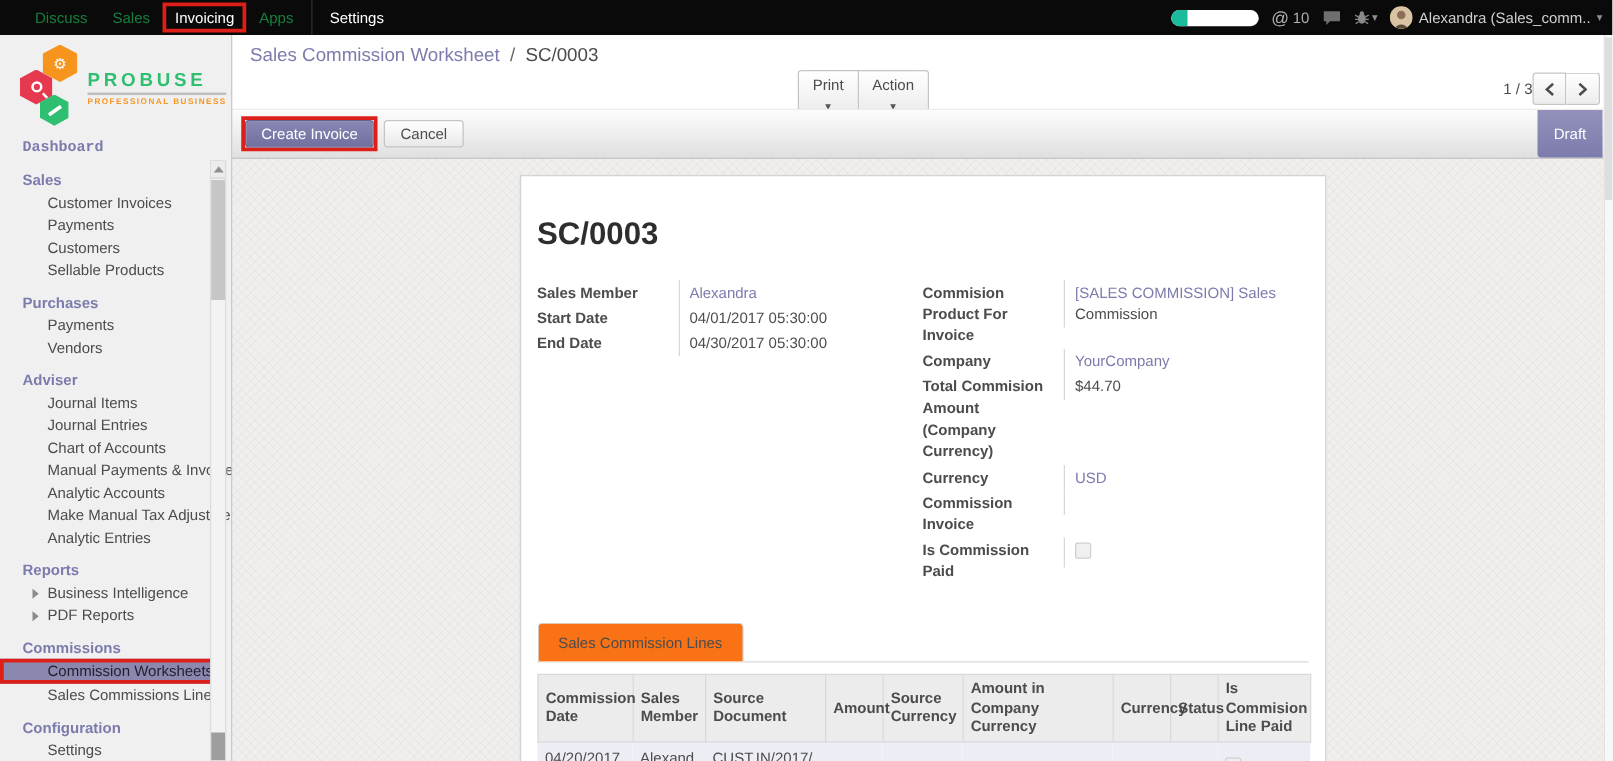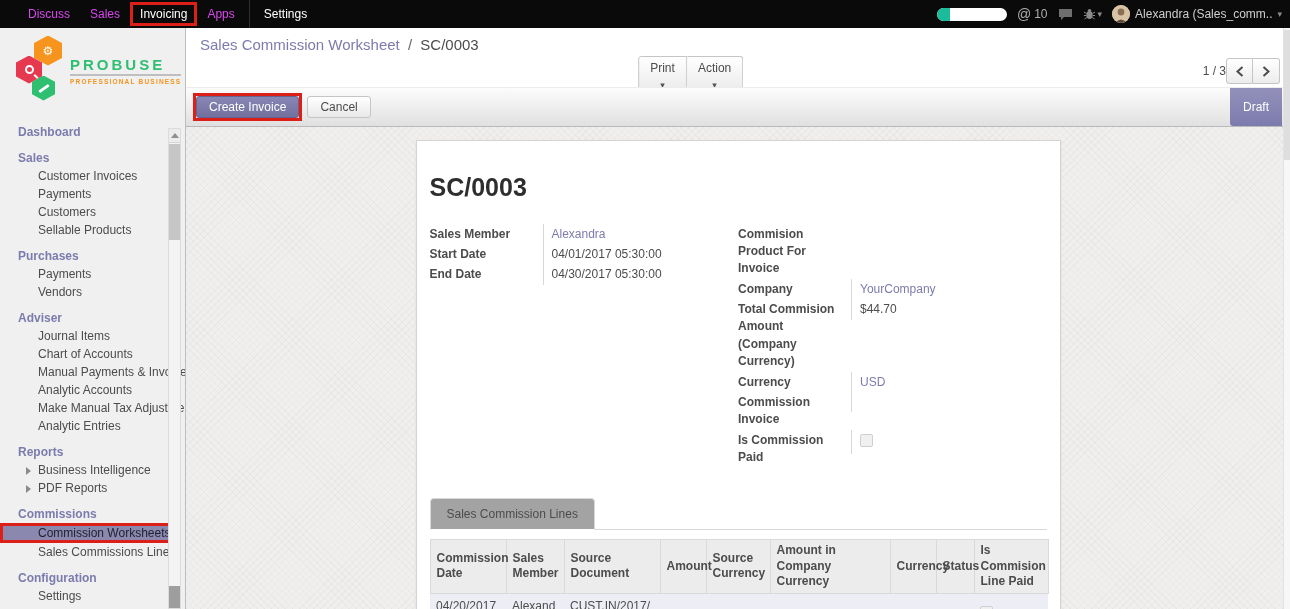--- a/index.html
+++ b/index.html
@@ -2,21 +2,21 @@
 <html><head>
 <meta charset="utf-8">
 <style>
   * { margin:0; padding:0; box-sizing:border-box; }
   html,body { width:1290px; height:609px; overflow:hidden; }
   body { font-family:"Liberation Sans", sans-serif; font-size:12px; color:#4c4c4c; background:#fff; }
   .app { position:relative; width:1290px; height:609px; overflow:hidden; }
 
   
   .topbar { height:28px; background:#0a0a0a; display:flex; align-items:center; padding:0 8px 0 18px; }
-  .topbar .menu-item { color:#d946ef; padding:0 10px; line-height:28px; cursor:pointer; white-space:nowrap; }
+  .topbar .menu-item { color:#15803d; padding:0 10px; line-height:28px; cursor:pointer; white-space:nowrap; }
   .topbar .menu-item.active { color:#fff; }
   .topbar .menu-item.boxed { border:3px solid #dd1f1a; padding:2px 7px; line-height:normal; color:#fff; }
   .topbar-divider { width:1px; height:28px; background:#2e2e2e; margin:0 4px; }
   .topbar-right { margin-left:auto; display:flex; align-items:center; gap:10px; color:#9a9a9a; }
   .timer-pill { width:70px; height:13px; background:#fff; border-radius:7px; overflow:hidden; position:relative; }
   .timer-pill .fill { position:absolute; left:0; top:0; bottom:0; width:13px; background:#1abc9c; }
   .mention { display:flex; align-items:center; gap:3px; color:#b0b0b0; font-size:12px; }
   .mention .at { font-size:14px; }
   .sys-icon { display:flex; align-items:center; gap:2px; color:#8d8d8d; cursor:pointer; }
   .caret { font-size:9px; color:#8d8d8d; }
@@ -35,21 +35,21 @@
   .hex.red { width:26px; height:28px; left:4px; top:20px; background:#e63950; }
   .hex.green { width:23px; height:25px; left:20px; top:40px; background:#2fbf71; }
   .mag { width:9px; height:9px; border:2px solid #fff; border-radius:50%; position:relative; }
   .mag::after { content:""; position:absolute; width:2px; height:5px; background:#fff; transform:rotate(-45deg); left:8px; top:7px; }
   .tool-bar { width:12px; height:3px; background:#fff; transform:rotate(-35deg); border-radius:1px; }
   .brand-txt { margin-left:2px; margin-top:6px; }
   .brand-name { color:#2fbf71; font-weight:bold; font-size:15px; letter-spacing:3px; border-bottom:2px solid #bfbfbf; padding-bottom:1px; }
   .brand-tag { color:#f7941e; font-size:6.5px; letter-spacing:1.2px; margin-top:2px; font-weight:bold; }
   .sidebar-menu { padding-top:4px; }
   .side-section { margin-top:9px; }
-  .side-section:first-child { margin-top:16px; }
+  .side-section:first-child { margin-top:2px;font-family:Liberation Mono, monospace; }
   .side-title { color:#7c7bad; font-weight:bold; padding:1px 0 2px 18px; cursor:pointer; }
   .side-item { color:#4c4c4c; padding:2px 0 2px 38px; cursor:pointer; position:relative; white-space:nowrap; }
   .side-item .expand { position:absolute; left:26px; top:6px; width:0; height:0; border-top:4px solid transparent; border-bottom:4px solid transparent; border-left:5px solid #8b8b8b; }
   .side-item.selected { background:#8a88ae; color:#1f1f2e; border:3px solid #dd1f1a; padding:0 0 0 35px; width:172px; }
   
   .sb-scroll { position:absolute; top:100px; right:4px; bottom:0; width:13px; background:#f3f3f3; border:1px solid #dcdcdc; }
   .sb-up { height:14px; display:flex; align-items:center; justify-content:center; background:#ececec; border-bottom:1px solid #d5d5d5; }
   .sb-up::before { content:""; width:0; height:0; border-left:4px solid transparent; border-right:4px solid transparent; border-bottom:5px solid #8f8f8f; }
   .sb-thumb { margin-top:1px; height:96px; background:#c6c6c6; }
   .sb-down { position:absolute; bottom:0; left:0; right:0; height:22px; background:#9e9e9e; }
@@ -91,21 +91,21 @@
   .frow { display:flex; align-items:flex-start; }
   .frow .flabel { flex:0 0 113px; font-weight:bold; color:#4c4c4c; padding:1.5px 10px 1.5px 0; line-height:1.45; }
   .frow .fval { flex:1; border-left:1px solid #d8d8d8; padding:1.5px 6px 1.5px 8px; line-height:1.45; min-height:19px; }
   .fg.right .frow .fval { margin-right:2px; }
   .flink { color:#7c7bad; cursor:pointer; }
   .checkbox { width:13px; height:13px; background:#f0f0f0; border:1px solid #cfcfcf; border-radius:2px; display:inline-block; margin-top:2px; cursor:pointer; }
 
   
   .notebook { margin-top:30px; }
   .tabs { border-bottom:1px solid #d8d8d8; padding-left:0; display:flex; }
-  .tab { background:#a3a3a3; border:1px solid #d8d8d8; border-bottom:1px solid #fff; border-radius:4px 4px 0 0; padding:8px 16px; margin-bottom:-1px; color:#4c4c4c; cursor:pointer; }
+  .tab { background:#f97316; border:1px solid #d8d8d8; border-bottom:1px solid #fff; border-radius:4px 4px 0 0; padding:8px 16px; margin-bottom:-1px; color:#4c4c4c; cursor:pointer; }
 
   
   table.lines { width:100%; border-collapse:collapse; table-layout:fixed; margin-top:9px; font-size:12px; }
   table.lines th { background:#ececec; border:1px solid #d9d9d9; font-weight:bold; text-align:left; padding:3px 6px; color:#4c4c4c; line-height:1.3; vertical-align:middle; }
   table.lines td { padding:4px 6px; line-height:1.35; vertical-align:middle; word-wrap:break-word; }
   tr.line-row { cursor:pointer; }
   tr.line-row.alt { background:#ededf5; }
   tr.line-row td { border-bottom:1px solid #e9e9e9; }
   .ta-r { text-align:right; }
 
@@ -194,20 +194,21 @@
           <div class="side-item">Sellable Products</div>
         </div>
         <div class="side-section">
           <div class="side-title">Purchases</div>
           <div class="side-item">Payments</div>
           <div class="side-item">Vendors</div>
         </div>
         <div class="side-section">
           <div class="side-title">Adviser</div>
           <div class="side-item">Journal Items</div>
+          <div class="side-item">Journal Entries</div>
           <div class="side-item">Chart of Accounts</div>
           <div class="side-item">Manual Payments &amp; Invoice...</div>
           <div class="side-item">Analytic Accounts</div>
           <div class="side-item">Make Manual Tax Adjustme...</div>
           <div class="side-item">Analytic Entries</div>
         </div>
         <div class="side-section">
           <div class="side-title">Reports</div>
           <div class="side-item"><span class="expand"></span><span>Business Intelligence</span></div>
           <div class="side-item"><span class="expand"></span><span>PDF Reports</span></div>
@@ -290,20 +291,21 @@
               </div>
               <div class="frow">
                 <div class="flabel">End Date</div>
                 <div class="fval">04/30/2017 05:30:00</div>
               </div>
             </div>
 
             <div class="fg right">
               <div class="frow">
                 <div class="flabel">Commision Product For Invoice</div>
+                <div class="fval"><span class="flink">[SALES COMMISSION] Sales</span> <span>Commission</span></div>
               </div>
               <div class="frow">
                 <div class="flabel">Company</div>
                 <div class="fval"><span class="flink">YourCompany</span></div>
               </div>
               <div class="frow">
                 <div class="flabel">Total Commision Amount (Company Currency)</div>
                 <div class="fval">$44.70</div>
               </div>
               <div class="frow">

